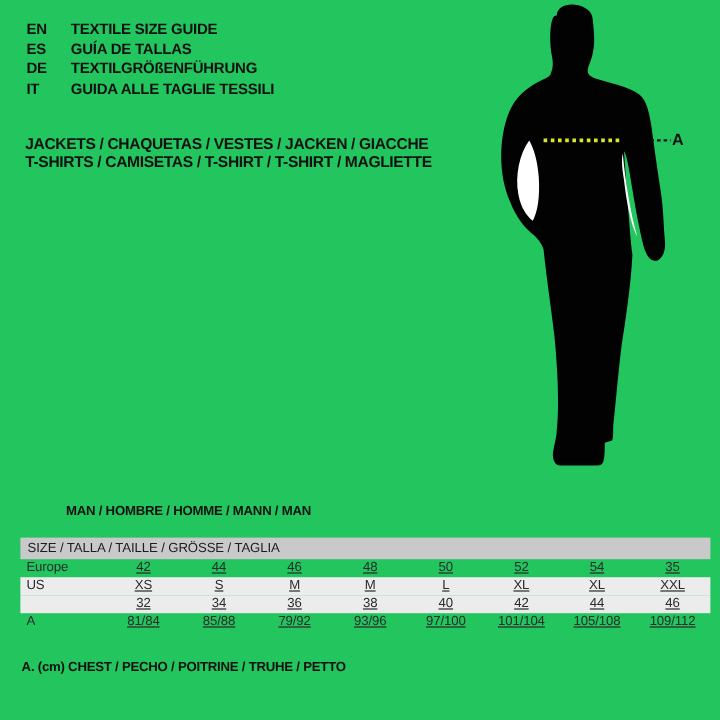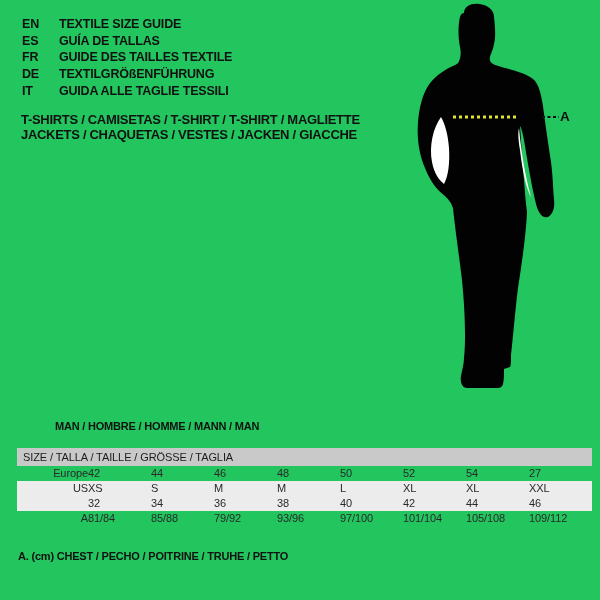--- a/index.html
+++ b/index.html
@@ -19,57 +19,53 @@
   .measure-label{position:absolute;left:560px;top:109px;font-size:13.5px;font-weight:600;}
 
   
   .section-title{position:absolute;left:19px;top:420px;font-size:11px;font-weight:bold;letter-spacing:-0.2px;padding-left:36px;}
 
   
   .size-table{position:absolute;left:17px;top:448px;width:575px;font-size:11px;color:#2a2a2a;letter-spacing:-0.1px;}
   .st-header{height:18px;line-height:18px;background:#c9c9c9;padding-left:6px;color:#1c1c1c;}
   .st-row{display:flex;height:15px;line-height:15px;}
   .st-row.band{background:#ececec;}
-  .st-row .lbl{width:66px;padding-left:5px;text-align:right;}
-  .st-row .val{flex:1;text-align:left;}
+  .st-row .lbl{width:66px;padding-left:5px;text-align:left;}
+  .st-row .val{flex:1;text-align:center;text-decoration:underline;}
 
   
   .footnote{position:absolute;left:18px;top:550px;font-size:11px;font-weight:bold;letter-spacing:-0.2px;}
 </style>
 </head>
 <body>
 
 <div class="stage">
 
   <div class="lang-list">
     <div class="lang-row">
       <span class="lang-code">EN</span>
       <span class="lang-label">TEXTILE SIZE GUIDE</span>
     </div>
     <div class="lang-row">
       <span class="lang-code">ES</span>
       <span class="lang-label">GUÍA DE TALLAS</span>
     </div>
     <div class="lang-row">
-      <span class="lang-code">FR</span>
-      <span class="lang-label">GUIDE DES TAILLES TEXTILE</span>
-    </div>
-    <div class="lang-row">
       <span class="lang-code">DE</span>
       <span class="lang-label">TEXTILGRÖßENFÜHRUNG</span>
     </div>
     <div class="lang-row">
       <span class="lang-code">IT</span>
       <span class="lang-label">GUIDA ALLE TAGLIE TESSILI</span>
     </div>
   </div>
 
   <div class="categories">
+    <div>JACKETS / CHAQUETAS / VESTES / JACKEN / GIACCHE</div>
     <div>T-SHIRTS / CAMISETAS / T-SHIRT / T-SHIRT / MAGLIETTE</div>
-    <div>JACKETS / CHAQUETAS / VESTES / JACKEN / GIACCHE</div>
   </div>
 
   <svg class="figure-svg" viewBox="0 0 215 400" xmlns="http://www.w3.org/2000/svg">
     <path d="M79,13 C79,6 87,3 94,4 C102,5 109,9 109,17 C110,26 111,36 109,44
          C108,50 106,53 105,57 C104,61 106,63 110,65
          C122,69 139,72 148,79 C154,84 156,94 158,106
          C160,122 163,142 166,162 C168,177 168,189 169,199
          C170,208 168,214 163,217 C157,219 153,212 151,204
          C148,192 145,176 142,158 C139,139 137,128 135,126
          C136,138 137,158 139,180 C140,194 141,205 142,212
@@ -96,21 +92,21 @@
 
     <div class="st-row">
       <span class="lbl">Europe</span>
       <span class="val">42</span>
       <span class="val">44</span>
       <span class="val">46</span>
       <span class="val">48</span>
       <span class="val">50</span>
       <span class="val">52</span>
       <span class="val">54</span>
-      <span class="val">27</span>
+      <span class="val">35</span>
     </div>
 
     <div class="st-row band">
       <span class="lbl">US</span>
       <span class="val">XS</span>
       <span class="val">S</span>
       <span class="val">M</span>
       <span class="val">M</span>
       <span class="val">L</span>
       <span class="val">XL</span>

